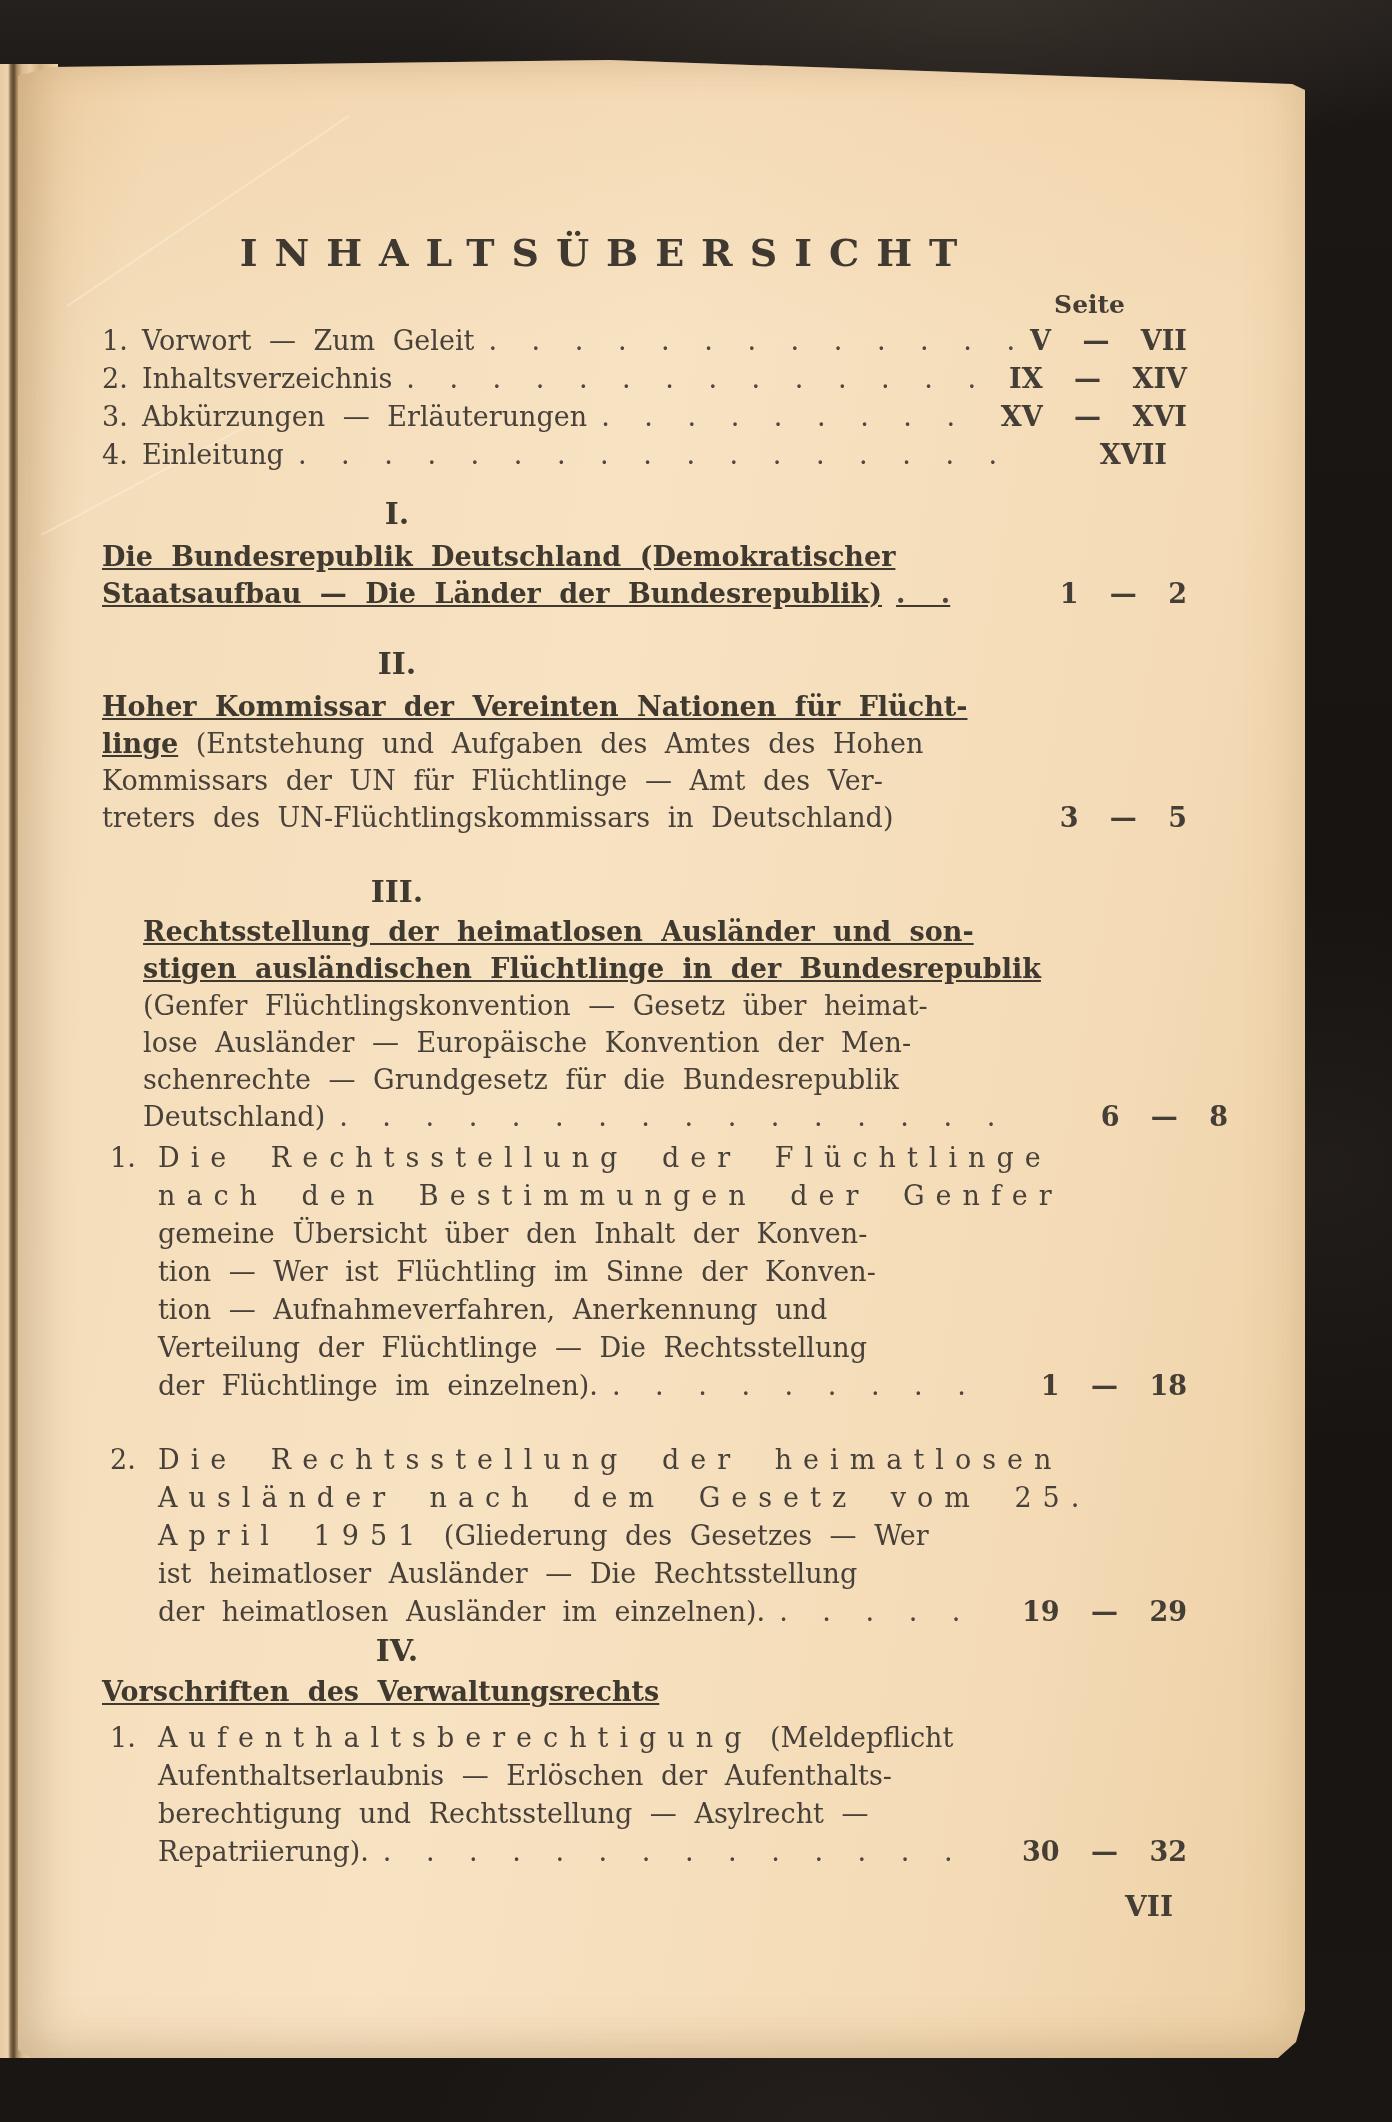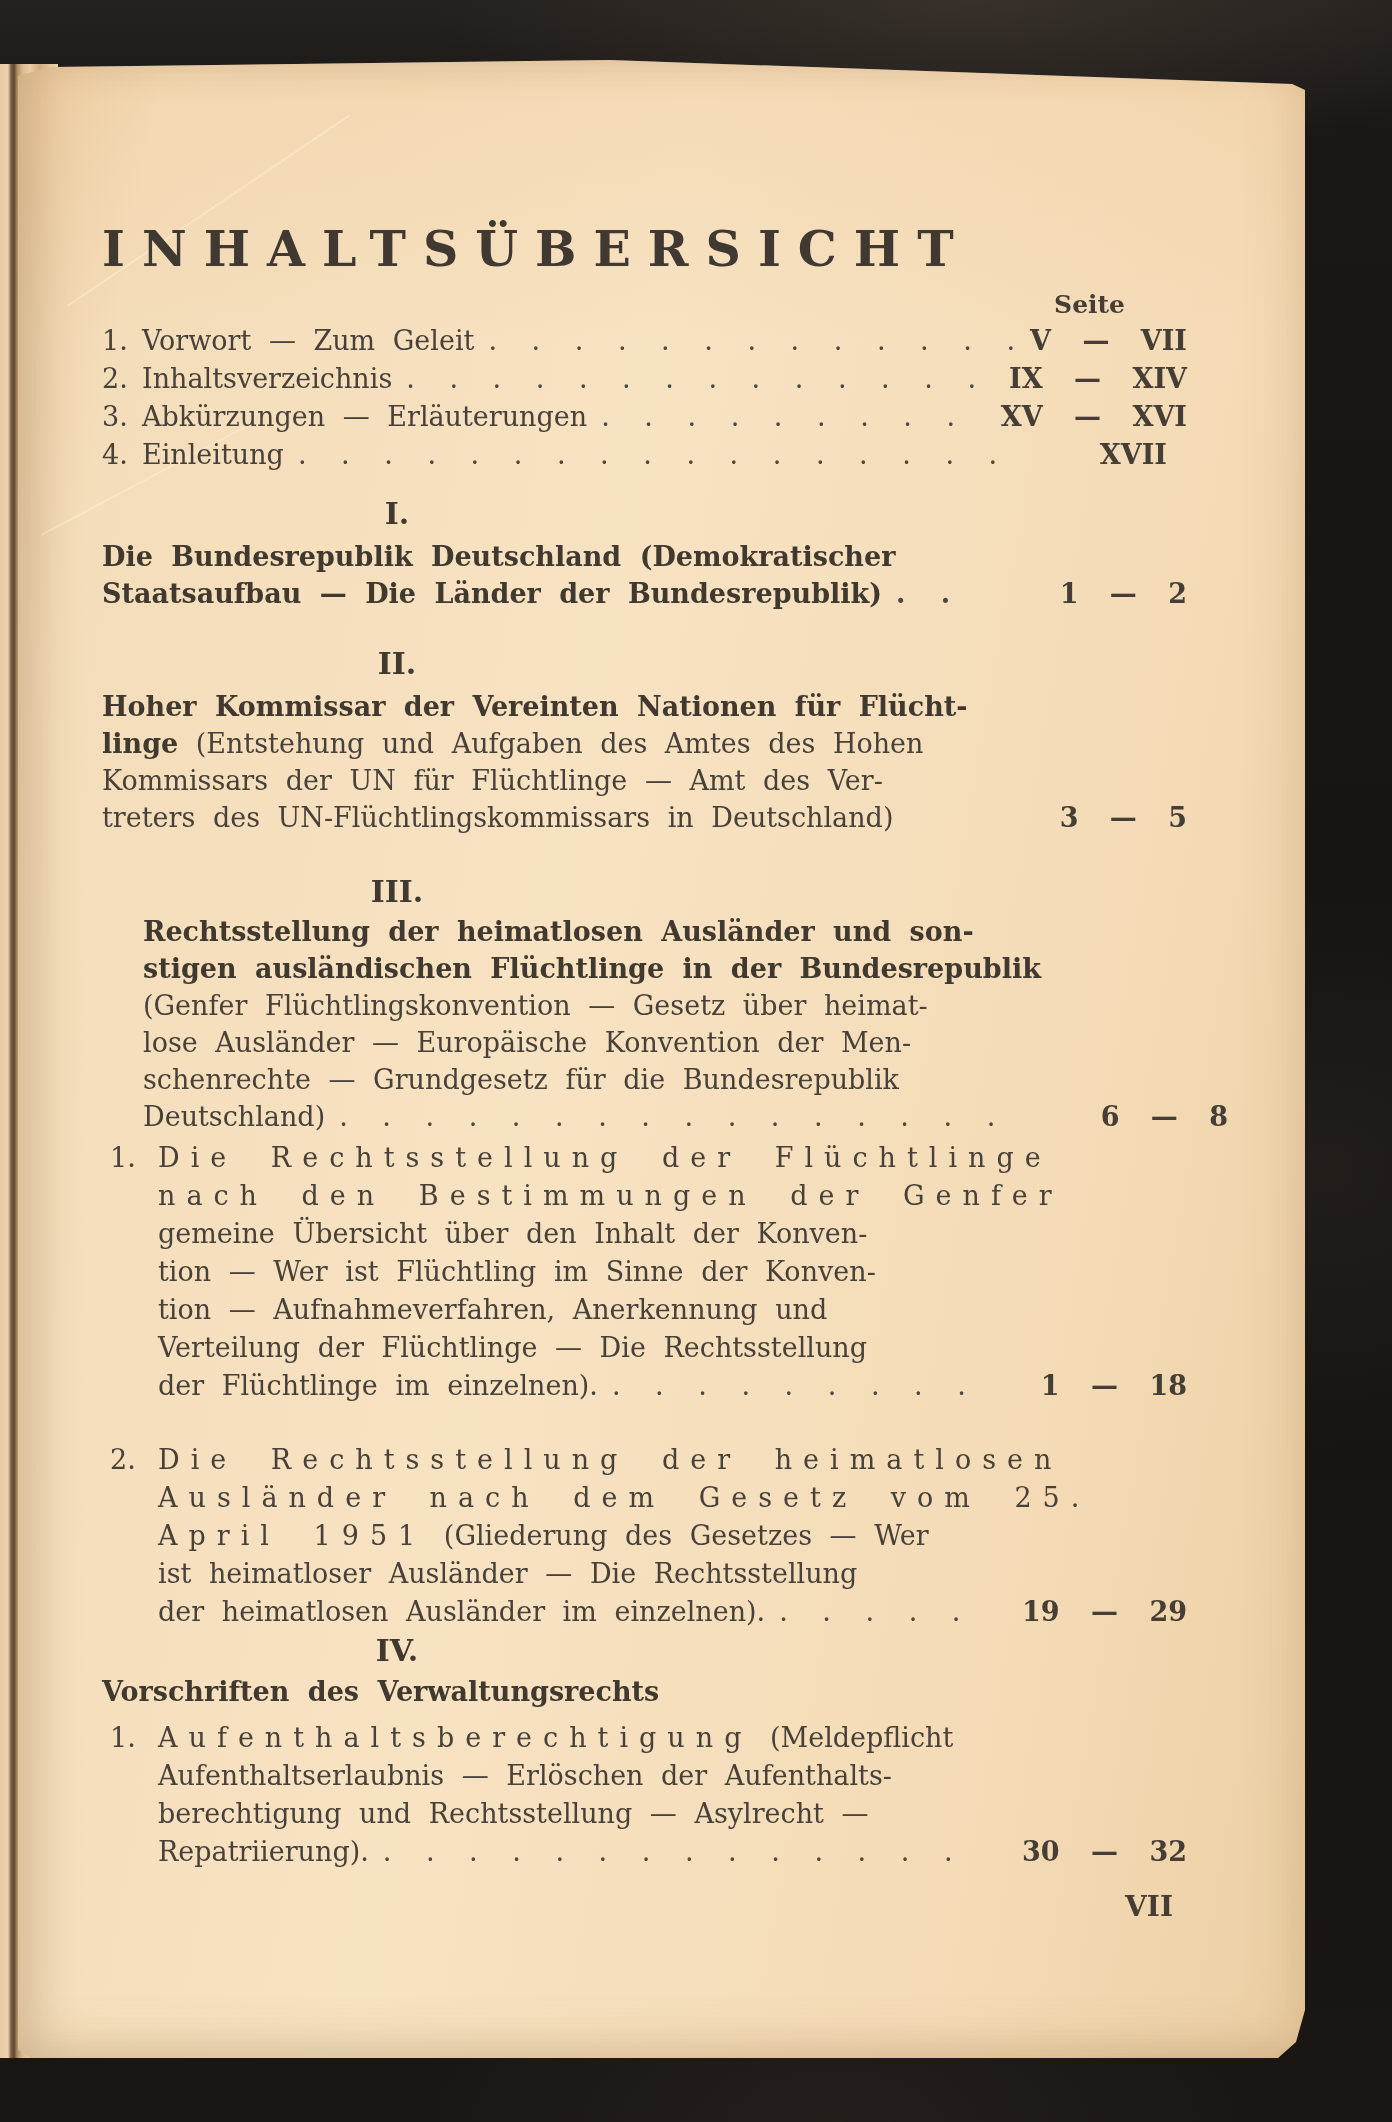--- a/index.html
+++ b/index.html
@@ -31,27 +31,27 @@
                       100% 97.6%,99.3% 99.2%,97.9% 100%,
                       1% 100%,0 99.6%);
     box-shadow:inset 22px 0 40px rgba(130,95,55,0.22), inset -14px -14px 50px rgba(150,110,65,0.16);
   }
   .scratch1,.scratch2{position:absolute;background:rgba(255,248,232,0.34);height:2px;}
   .scratch1{width:340px;left:20px;top:150px;transform:rotate(-34deg);}
   .scratch2{width:230px;left:10px;top:420px;transform:rotate(-28deg);}
   .content{position:absolute;left:84px;top:0;width:1085px;height:1998px;color:#48413a;}
   .blk{position:absolute;}
   .title{
-    left:0;top:160px;width:1010px;text-align:left;
-    font-size:49px;font-weight:bold;letter-spacing:17px;color:#3f3931;white-space:nowrap;
+    left:0;top:170px;width:1010px;text-align:center;
+    font-size:38px;font-weight:bold;letter-spacing:17px;color:#3f3931;white-space:nowrap;
   }
   .seite{top:230px;right:62px;font-size:25px;font-weight:bold;color:#453e36;}
   .line{white-space:nowrap;font-size:27px;line-height:38px;word-spacing:9px;}
   .lh37 .line{line-height:37px;}
-  .b{font-weight:bold;color:#40392f;}
+  .b{font-weight:bold;color:#40392f;text-decoration:underline;}
   .sp{letter-spacing:11px;word-spacing:14px;}
   .row{position:relative;}
   .pages{position:absolute;right:0;top:0;font-weight:bold;word-spacing:22px;color:#453e36;}
   .dots{word-spacing:26px;color:#4e473f;margin-left:14px;}
   .numeral{width:590px;text-align:center;font-size:30px;font-weight:bold;color:#40392f;white-space:nowrap;}
   .toc-num{display:inline-block;width:40px;}
   .item{position:absolute;}
   .item .inum{position:absolute;left:0;top:0;font-size:27px;line-height:38px;}
   .item .ilines{padding-left:48px;}
   .folio{top:1830px;right:14px;font-size:28px;font-weight:bold;color:#453e36;}

